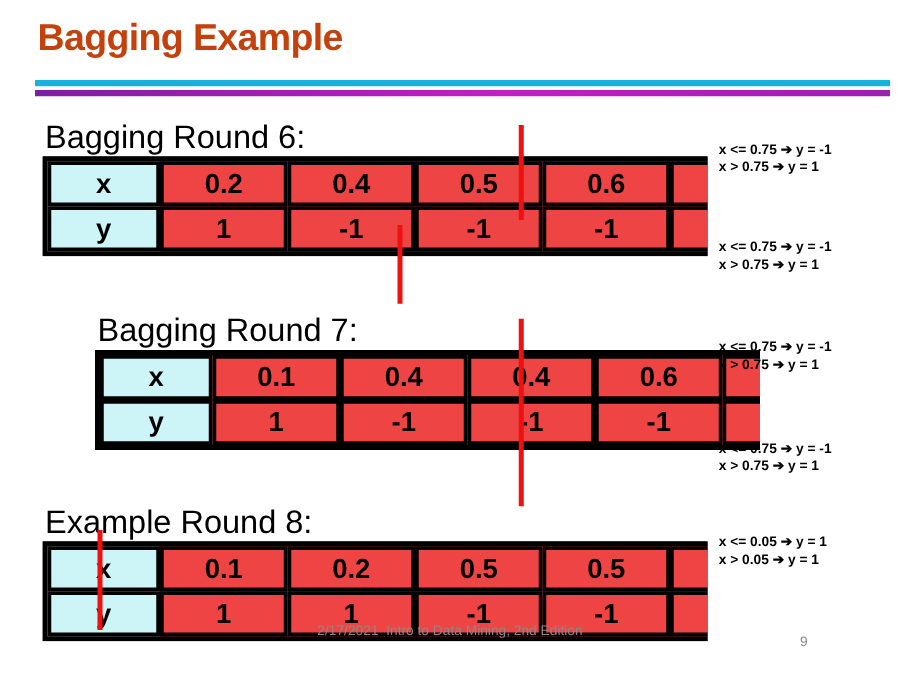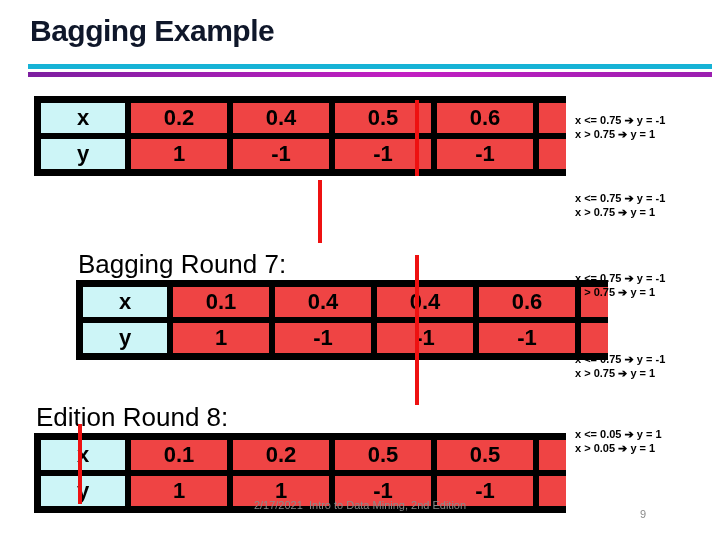--- a/index.html
+++ b/index.html
@@ -15,21 +15,21 @@
     font-family: "Liberation Sans", sans-serif;
   }
 
   
   .slide-title {
     position: absolute;
     left: 30px;
     top: 14px;
     font-size: 30px;
     font-weight: bold;
-    color: #0f172a;
+    color: #c2410c;
     letter-spacing: -0.5px;
     white-space: nowrap;
   }
 
   
   .rule-cyan {
     position: absolute;
     left: 28px;
     top: 64px;
     width: 684px;
@@ -139,20 +139,21 @@
 </style>
 </head>
 <body>
 
 <div class="slide-title">Bagging Example</div>
 
 <div class="rule-cyan"></div>
 <div class="rule-purple"></div>
 
 <div class="round-block" style="top:96px;">
+  <div class="round-label">Bagging Round 6:</div>
   <div class="table-clip" style="position:relative;">
     <table class="round-table">
       <tbody>
           <tr>
         <td class="hdr">x</td>
         <td class="cell">0.2</td>
         <td class="cell">0.4</td>
         <td class="cell">0.5</td>
         <td class="cell">0.6</td>
         <td class="cell">0</td>
@@ -190,21 +191,21 @@
         <td class="cell">-1</td>
         <td class="cell">-1</td>
         <td class="cell">-1</td>
       </tr>
     </tbody>
       </table>
   </div>
 </div>
 
 <div class="round-block" style="top:404px;">
-  <div class="round-label">Edition Round 8:</div>
+  <div class="round-label">Example Round 8:</div>
   <div class="table-clip" style="position:relative;">
     <table class="round-table">
       <tbody>
           <tr>
         <td class="hdr">x</td>
         <td class="cell">0.1</td>
         <td class="cell">0.2</td>
         <td class="cell">0.5</td>
         <td class="cell">0.5</td>
         <td class="cell">0</td>

